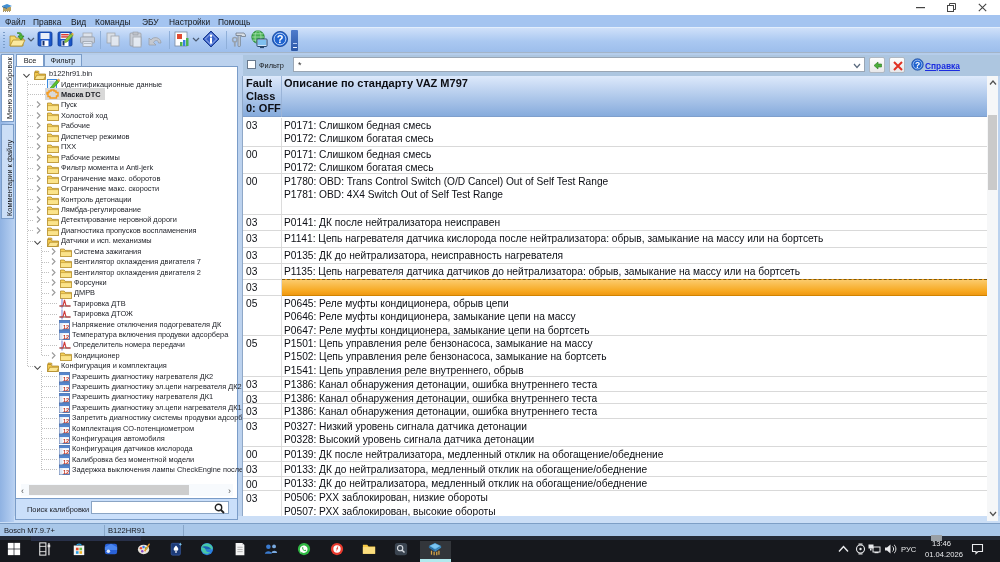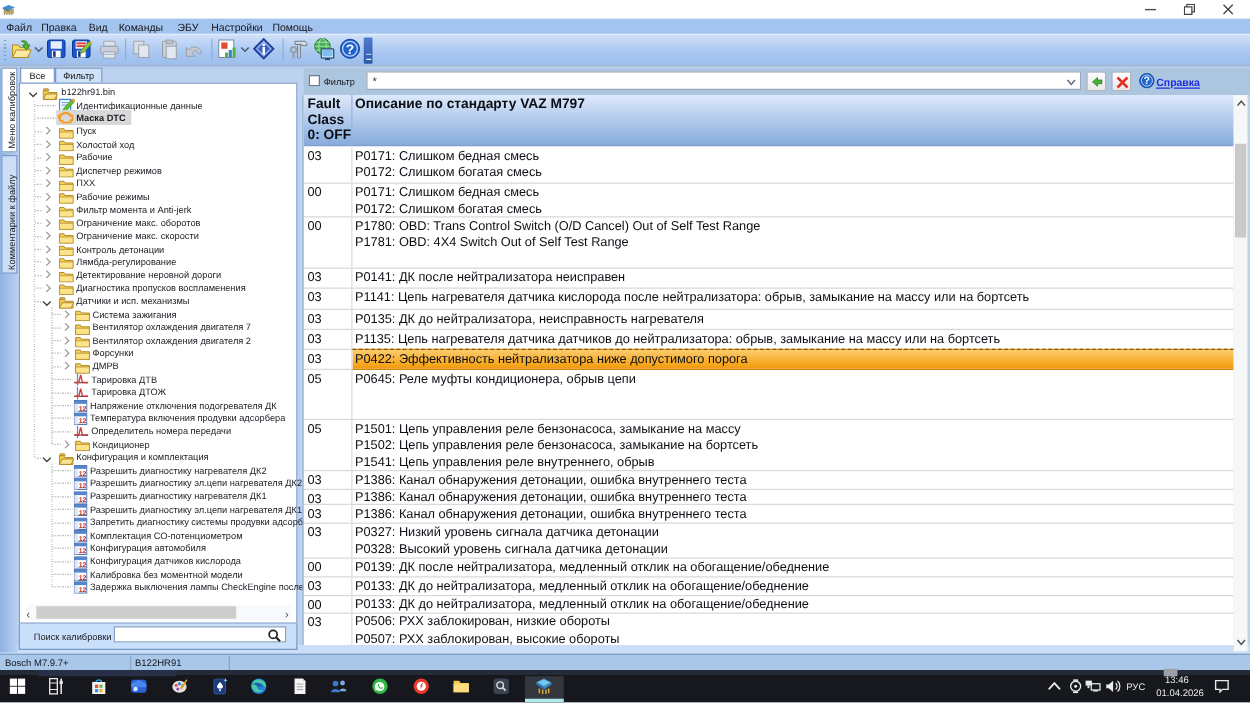--- a/index.html
+++ b/index.html
@@ -596,26 +596,27 @@
 </div>
 <div class="row" style="top:188px;height:16px;">
 <div class="coldiv"></div>
 <div class="fc">03</div>
 <div class="dl" style="top:1.5px">P1135: Цепь нагревателя датчика датчиков до нейтрализатора: обрыв, замыкание на массу или на бортсеть</div>
 </div>
 <div class="row" style="top:204px;height:16px;">
 <div class="abs" style="left:39px;top:-1px;width:705px;height:17px;background:linear-gradient(#fbcb6d,#f7a81f 75%,#ef9812);border-top:1px dashed #7a5a10;border-bottom:1px solid #d08300;"></div>
 <div class="coldiv"></div>
 <div class="fc">03</div>
-<div class="dl" style="top:1.5px">P0422: Эффективность нейтрализатора ниже допустимого порога</div>
 </div>
 <div class="row" style="top:220px;height:40px;">
 <div class="coldiv"></div>
 <div class="fc">05</div>
 <div class="dl" style="top:1.5px">P0645: Реле муфты кондиционера, обрыв цепи</div>
+<div class="dl" style="top:15.0px">P0646: Реле муфты кондиционера, замыкание цепи на массу</div>
+<div class="dl" style="top:28.5px">P0647: Реле муфты кондиционера, замыкание цепи на бортсеть</div>
 </div>
 <div class="row" style="top:260px;height:41px;">
 <div class="coldiv"></div>
 <div class="fc">05</div>
 <div class="dl" style="top:1.5px">P1501: Цепь управления реле бензонасоса, замыкание на массу</div>
 <div class="dl" style="top:15.0px">P1502: Цепь управления реле бензонасоса, замыкание на бортсеть</div>
 <div class="dl" style="top:28.5px">P1541: Цепь управления реле внутреннего, обрыв</div>
 </div>
 <div class="row" style="top:301px;height:15px;">
 <div class="coldiv"></div>

